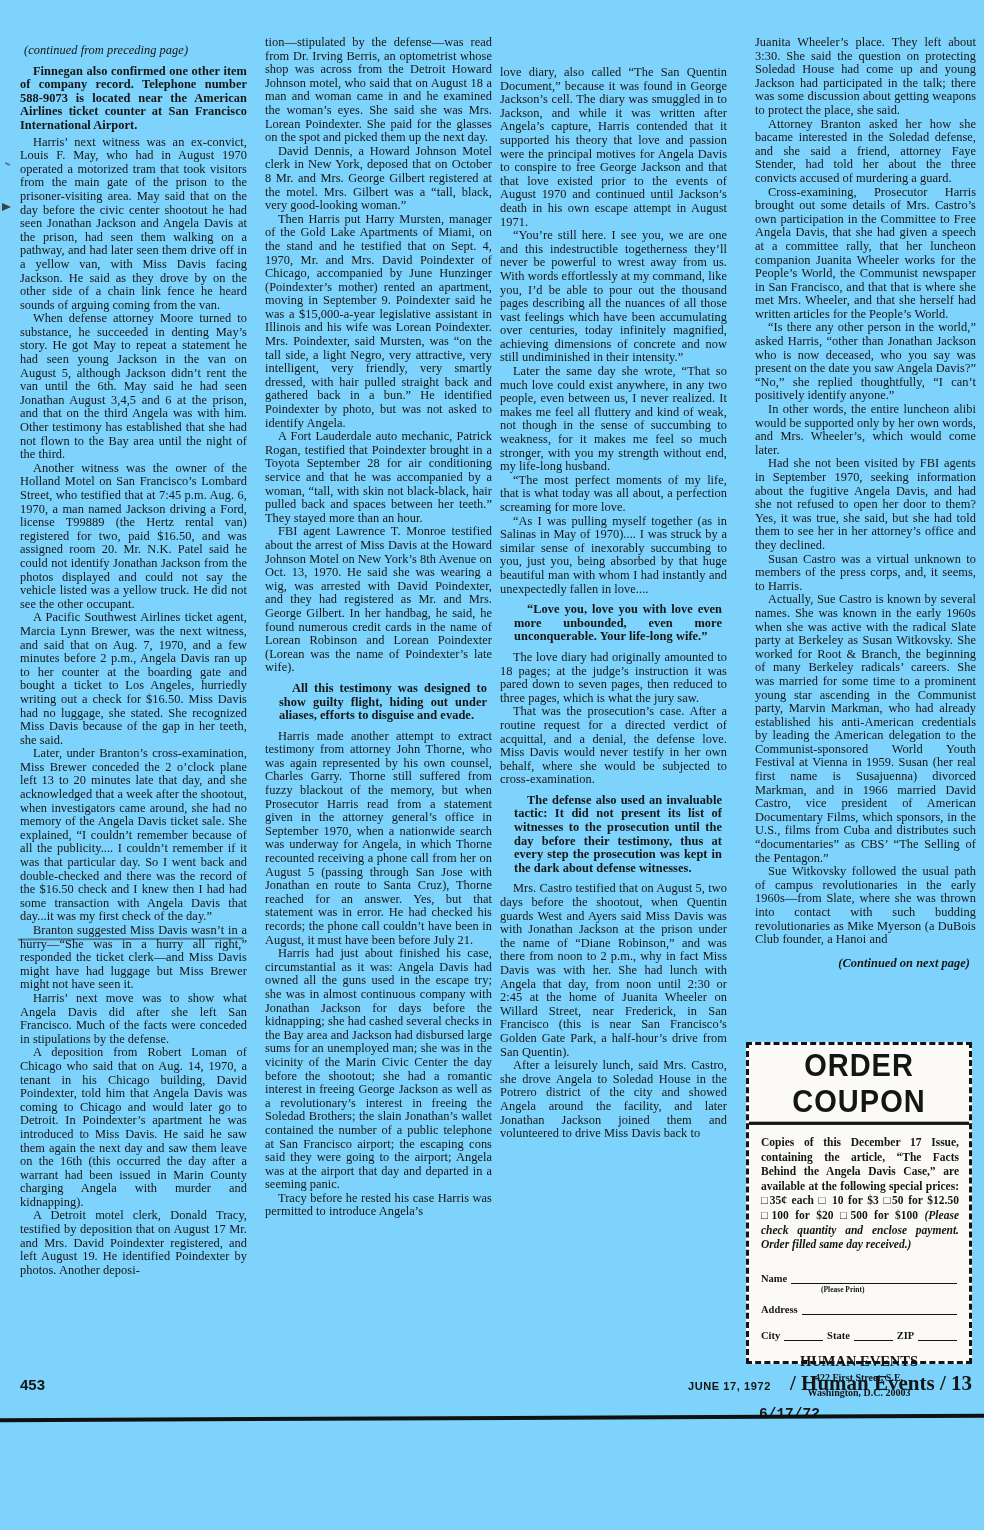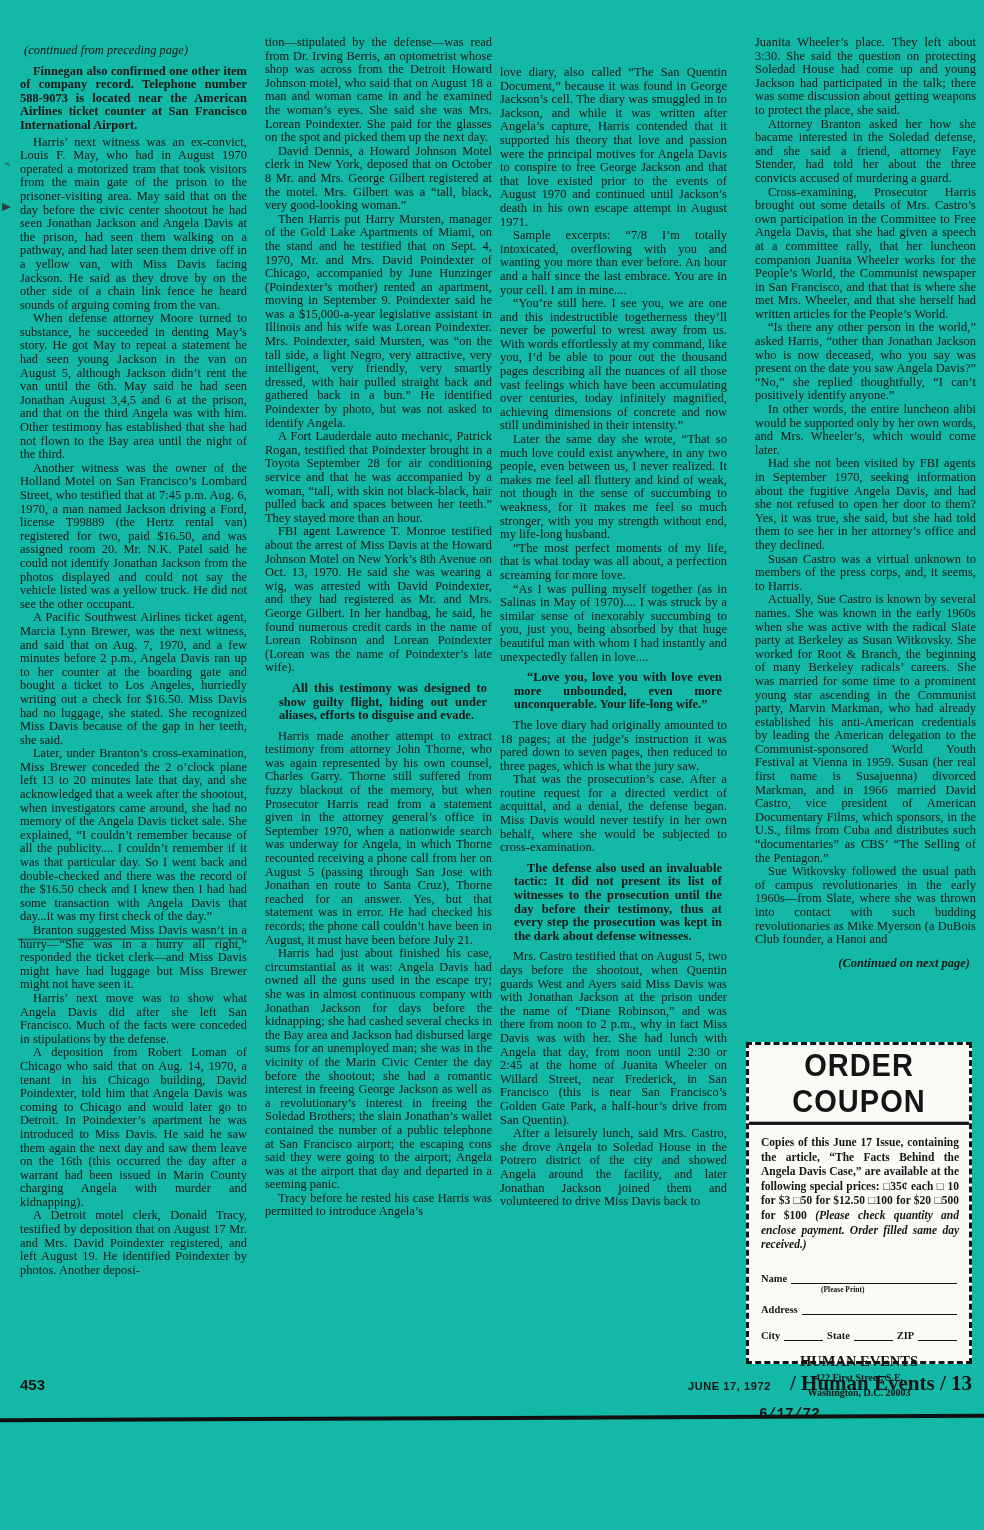--- a/index.html
+++ b/index.html
@@ -1,18 +1,18 @@
 <!DOCTYPE html>
 <html><head>
 <meta charset="utf-8">
 <style>
   html,body { margin:0; padding:0; background:#9a9a9a; }
   .page {
     position:relative; width:984px; height:1530px; margin:0 auto;
-    background:#14b8a6; color:#151515; overflow:hidden;
+    background:#7dd3fc; color:#151515; overflow:hidden;
     font-family:"Liberation Serif", serif;
   }
   
   .col {
     position:absolute; top:36px; width:227px; overflow:hidden;
     text-align:justify; font-size:12.4px; line-height:13.6px;
     letter-spacing:0.05px;
   }
   #col1 { left:20px;  top:44px; height:1316px; }
   #col2 { left:265px; height:1326px; }
@@ -101,49 +101,48 @@
       <p class="para normal">Then Harris put Harry Mursten, manager of the Gold Lake Apartments of Miami, on the stand and he testified that on Sept. 4, 1970, Mr. and Mrs. David Poindexter of Chicago, accompanied by June Hunzinger (Poindexter’s mother) rented an apartment, moving in September 9. Poindexter said he was a $15,000-a-year legislative assistant in Illinois and his wife was Lorean Poindexter. Mrs. Poindexter, said Mursten, was “on the tall side, a light Negro, very attractive, very intelligent, very friendly, very smartly dressed, with hair pulled straight back and gathered back in a bun.” He identified Poindexter by photo, but was not asked to identify Angela.</p>
       <p class="para normal">A Fort Lauderdale auto mechanic, Patrick Rogan, testified that Poindexter brought in a Toyota September 28 for air conditioning service and that he was accompanied by a woman, “tall, with skin not black-black, hair pulled back and spaces between her teeth.” They stayed more than an hour.</p>
       <p class="para normal">FBI agent Lawrence T. Monroe testified about the arrest of Miss Davis at the Howard Johnson Motel on New York’s 8th Avenue on Oct. 13, 1970. He said she was wearing a wig, was arrested with David Poindexter, and they had registered as Mr. and Mrs. George Gilbert. In her handbag, he said, he found numerous credit cards in the name of Lorean Robinson and Lorean Poindexter (Lorean was the name of Poindexter’s late wife).</p>
       <p class="para bold-inset">All this testimony was designed to show guilty flight, hiding out under aliases, efforts to disguise and evade.</p>
       <p class="para normal">Harris made another attempt to extract testimony from attorney John Thorne, who was again represented by his own counsel, Charles Garry. Thorne still suffered from fuzzy blackout of the memory, but when Prosecutor Harris read from a statement given in the attorney general’s office in September 1970, when a nationwide search was underway for Angela, in which Thorne recounted receiving a phone call from her on August 5 (passing through San Jose with Jonathan en route to Santa Cruz), Thorne reached for an answer. Yes, but that statement was in error. He had checked his records; the phone call couldn’t have been in August, it must have been before July 21.</p>
       <p class="para normal">Harris had just about finished his case, circumstantial as it was: Angela Davis had owned all the guns used in the escape try; she was in almost continuous company with Jonathan Jackson for days before the kidnapping; she had cashed several checks in the Bay area and Jackson had disbursed large sums for an unemployed man; she was in the vicinity of the Marin Civic Center the day before the shootout; she had a romantic interest in freeing George Jackson as well as a revolutionary’s interest in freeing the Soledad Brothers; the slain Jonathan’s wallet contained the number of a public telephone at San Francisco airport; the escaping cons said they were going to the airport; Angela was at the airport that day and departed in a seeming panic.</p>
       <p class="para normal">Tracy before he rested his case Harris was permitted to introduce Angela’s</p>
     </div>
   <div class="col" id="col3">
       <p class="para cont">love diary, also called “The San Quentin Document,” because it was found in George Jackson’s cell. The diary was smuggled in to Jackson, and while it was written after Angela’s capture, Harris contended that it supported his theory that love and passion were the principal motives for Angela Davis to conspire to free George Jackson and that that love existed prior to the events of August 1970 and continued until Jackson’s death in his own escape attempt in August 1971.</p>
-      <p class="para normal">Sample excerpts: “7/8 I’m totally intoxicated, overflowing with you and wanting you more than ever before. An hour and a half since the last embrace. You are in your cell. I am in mine....</p>
       <p class="para normal">“You’re still here. I see you, we are one and this indestructible togetherness they’ll never be powerful to wrest away from us. With words effortlessly at my command, like you, I’d be able to pour out the thousand pages describing all the nuances of all those vast feelings which have been accumulating over centuries, today infinitely magnified, achieving dimensions of concrete and now still undiminished in their intensity.”</p>
       <p class="para normal">Later the same day she wrote, “That so much love could exist anywhere, in any two people, even between us, I never realized. It makes me feel all fluttery and kind of weak, not though in the sense of succumbing to weakness, for it makes me feel so much stronger, with you my strength without end, my life-long husband.</p>
       <p class="para normal">“The most perfect moments of my life, that is what today was all about, a perfection screaming for more love.</p>
       <p class="para normal">“As I was pulling myself together (as in Salinas in May of 1970).... I was struck by a similar sense of inexorably succumbing to you, just you, being absorbed by that huge beautiful man with whom I had instantly and unexpectedly fallen in love....</p>
       <p class="para bold-inset">“Love you, love you with love even more unbounded, even more unconquerable. Your life-long wife.”</p>
       <p class="para normal">The love diary had originally amounted to 18 pages; at the judge’s instruction it was pared down to seven pages, then reduced to three pages, which is what the jury saw.</p>
-      <p class="para normal">That was the prosecution’s case. After a routine request for a directed verdict of acquittal, and a denial, the defense began. Miss Davis would never testify in her own behalf, where she would be subjected to cross-examination.</p>
+      <p class="para normal">That was the prosecution’s case. After a routine request for a directed verdict of acquittal, and a denial, the defense love. Miss Davis would never testify in her own behalf, where she would be subjected to cross-examination.</p>
       <p class="para bold-inset">The defense also used an invaluable tactic: It did not present its list of witnesses to the prosecution until the day before their testimony, thus at every step the prosecution was kept in the dark about defense witnesses.</p>
       <p class="para normal">Mrs. Castro testified that on August 5, two days before the shootout, when Quentin guards West and Ayers said Miss Davis was with Jonathan Jackson at the prison under the name of “Diane Robinson,” and was there from noon to 2 p.m., why in fact Miss Davis was with her. She had lunch with Angela that day, from noon until 2:30 or 2:45 at the home of Juanita Wheeler on Willard Street, near Frederick, in San Francisco (this is near San Francisco’s Golden Gate Park, a half-hour’s drive from San Quentin).</p>
       <p class="para normal">After a leisurely lunch, said Mrs. Castro, she drove Angela to Soledad House in the Potrero district of the city and showed Angela around the facility, and later Jonathan Jackson joined them and volunteered to drive Miss Davis back to</p>
     </div>
   <div class="col" id="col4">
       <p class="para cont">Juanita Wheeler’s place. They left about 3:30. She said the question on protecting Soledad House had come up and young Jackson had participated in the talk; there was some discussion about getting weapons to protect the place, she said.</p>
       <p class="para normal">Attorney Branton asked her how she bacame interested in the Soledad defense, and she said a friend, attorney Faye Stender, had told her about the three convicts accused of murdering a guard.</p>
       <p class="para normal">Cross-examining, Prosecutor Harris brought out some details of Mrs. Castro’s own participation in the Committee to Free Angela Davis, that she had given a speech at a committee rally, that her luncheon companion Juanita Wheeler works for the People’s World, the Communist newspaper in San Francisco, and that that is where she met Mrs. Wheeler, and that she herself had written articles for the People’s World.</p>
       <p class="para normal">“Is there any other person in the world,” asked Harris, “other than Jonathan Jackson who is now deceased, who you say was present on the date you saw Angela Davis?” “No,” she replied thoughtfully, “I can’t positively identify anyone.”</p>
       <p class="para normal">In other words, the entire luncheon alibi would be supported only by her own words, and Mrs. Wheeler’s, which would come later.</p>
       <p class="para normal">Had she not been visited by FBI agents in September 1970, seeking information about the fugitive Angela Davis, and had she not refused to open her door to them? Yes, it was true, she said, but she had told them to see her in her attorney’s office and they declined.</p>
       <p class="para normal">Susan Castro was a virtual unknown to members of the press corps, and, it seems, to Harris.</p>
       <p class="para normal">Actually, Sue Castro is known by several names. She was known in the early 1960s when she was active with the radical Slate party at Berkeley as Susan Witkovsky. She worked for Root &amp; Branch, the beginning of many Berkeley radicals’ careers. She was married for some time to a prominent young star ascending in the Communist party, Marvin Markman, who had already established his anti-American credentials by leading the American delegation to the Communist-sponsored World Youth Festival at Vienna in 1959. Susan (her real first name is Susajuenna) divorced Markman, and in 1966 married David Castro, vice president of American Documentary Films, which sponsors, in the U.S., films from Cuba and distributes such “documentaries” as CBS’ “The Selling of the Pentagon.”</p>
       <p class="para normal">Sue Witkovsky followed the usual path of campus revolutionaries in the early 1960s—from Slate, where she was thrown into contact with such budding revolutionaries as Mike Myerson (a DuBois Club founder, a Hanoi and</p>
       <p class="para italic-right">(Continued on next page)</p>
     </div>
 
   <div class="coupon">
     <div class="coupon-title">ORDER COUPON</div>
     <div class="coupon-body">
-      <span>Copies of this June 17 Issue, containing the article, “The Facts Behind the Angela Davis Case,” are available at the following special prices: □35¢ each □ 10 for $3 □50 for $12.50 □100 for $20 □500 for $100 </span><span class="note">(Please check quantity and enclose payment. Order filled same day received.)</span>
+      <span>Copies of this December 17 Issue, containing the article, “The Facts Behind the Angela Davis Case,” are available at the following special prices: □35¢ each □ 10 for $3 □50 for $12.50 □100 for $20 □500 for $100 </span><span class="note">(Please check quantity and enclose payment. Order filled same day received.)</span>
     </div>
     <div class="coupon-form">
       <div class="form-row">
         <span class="lbl">Name</span>
         <span class="form-line"></span>
       </div>
       <div class="please-print">(Please Print)</div>
       <div class="form-row" style="margin-top:10px;">
         <span class="lbl">Address</span>
         <span class="form-line"></span>

